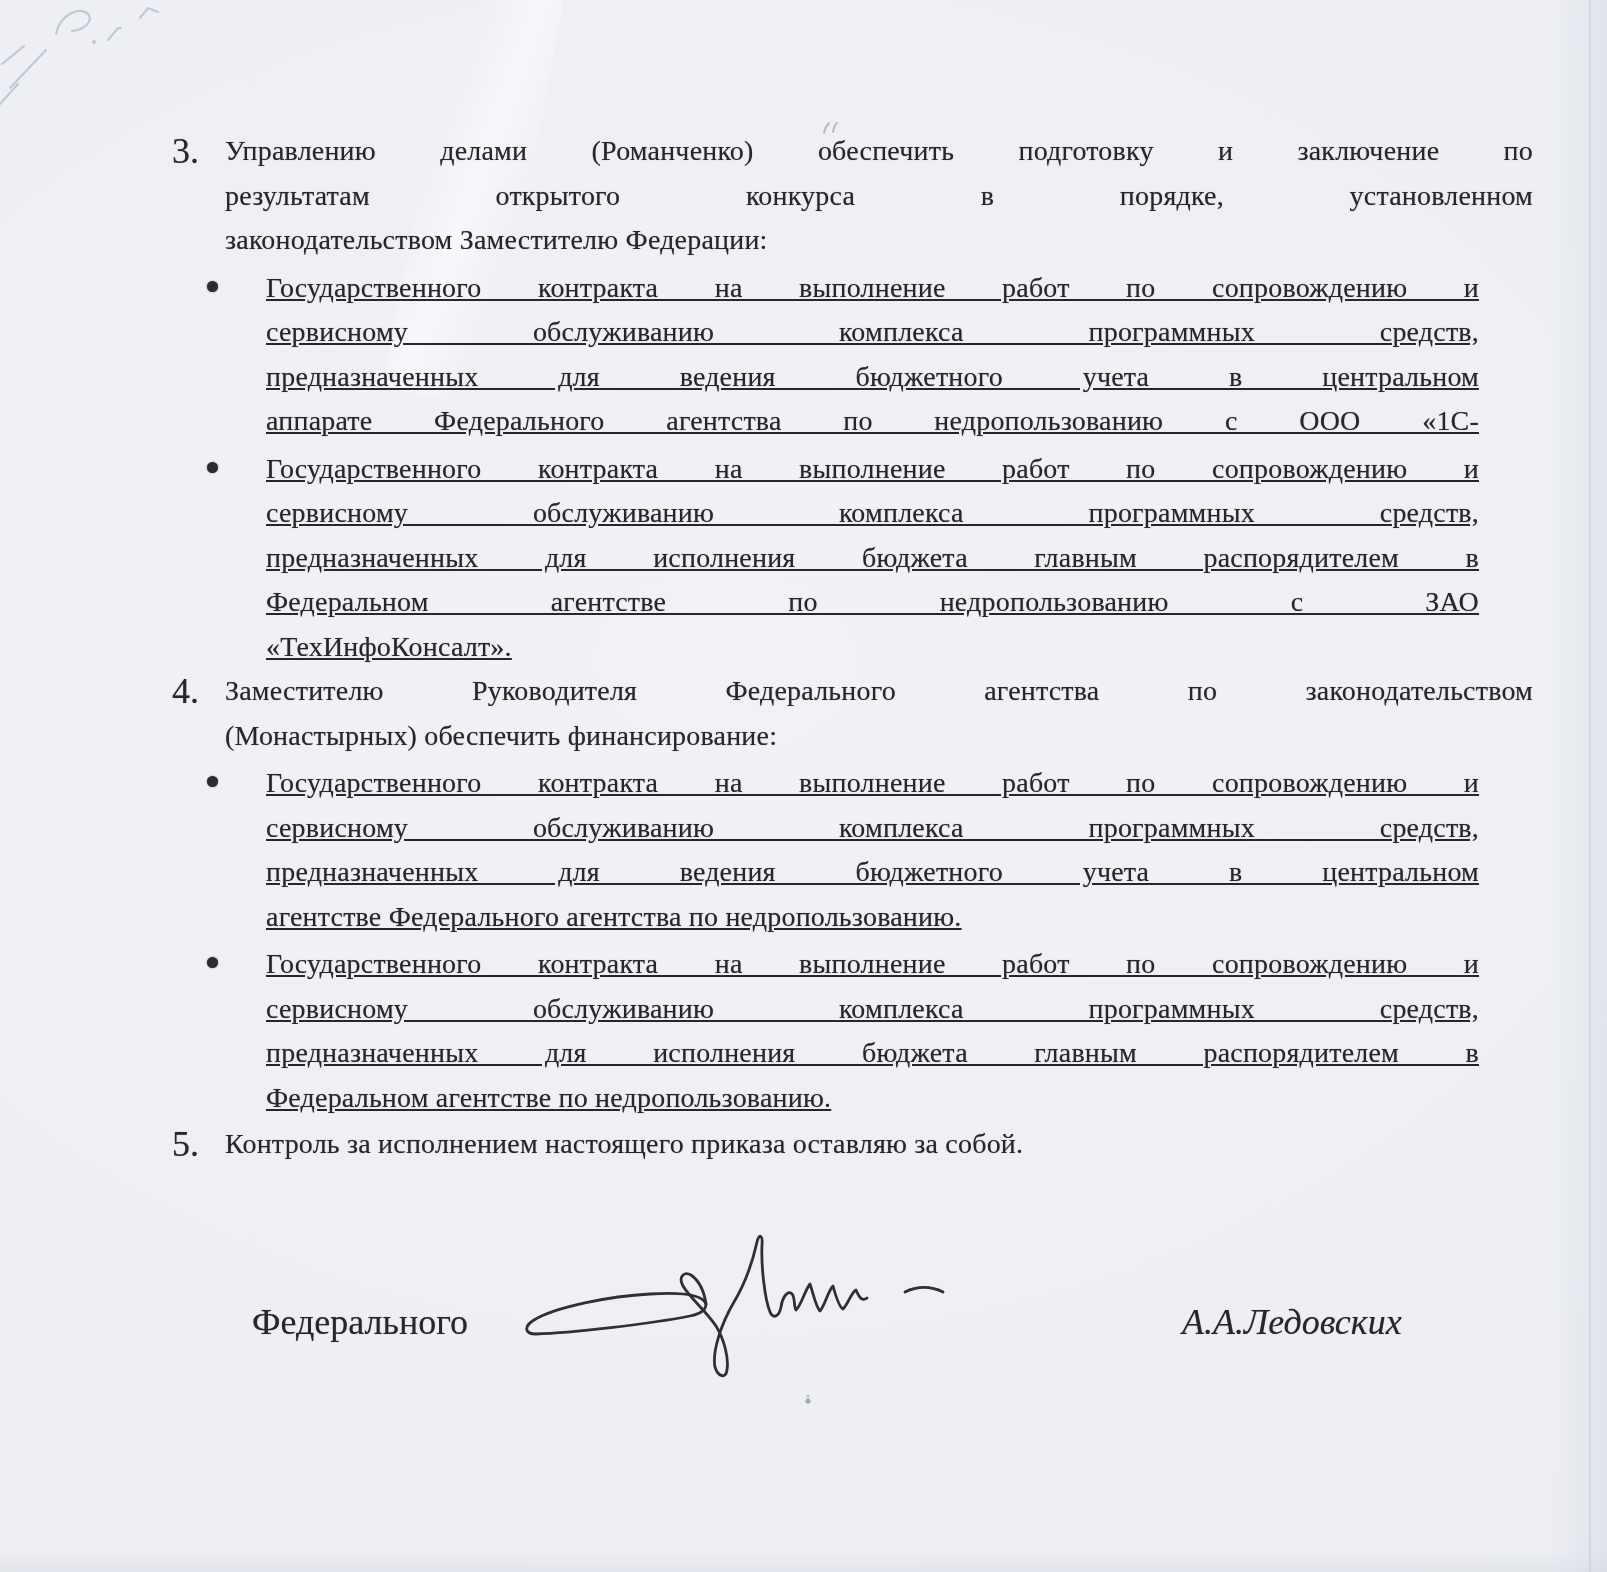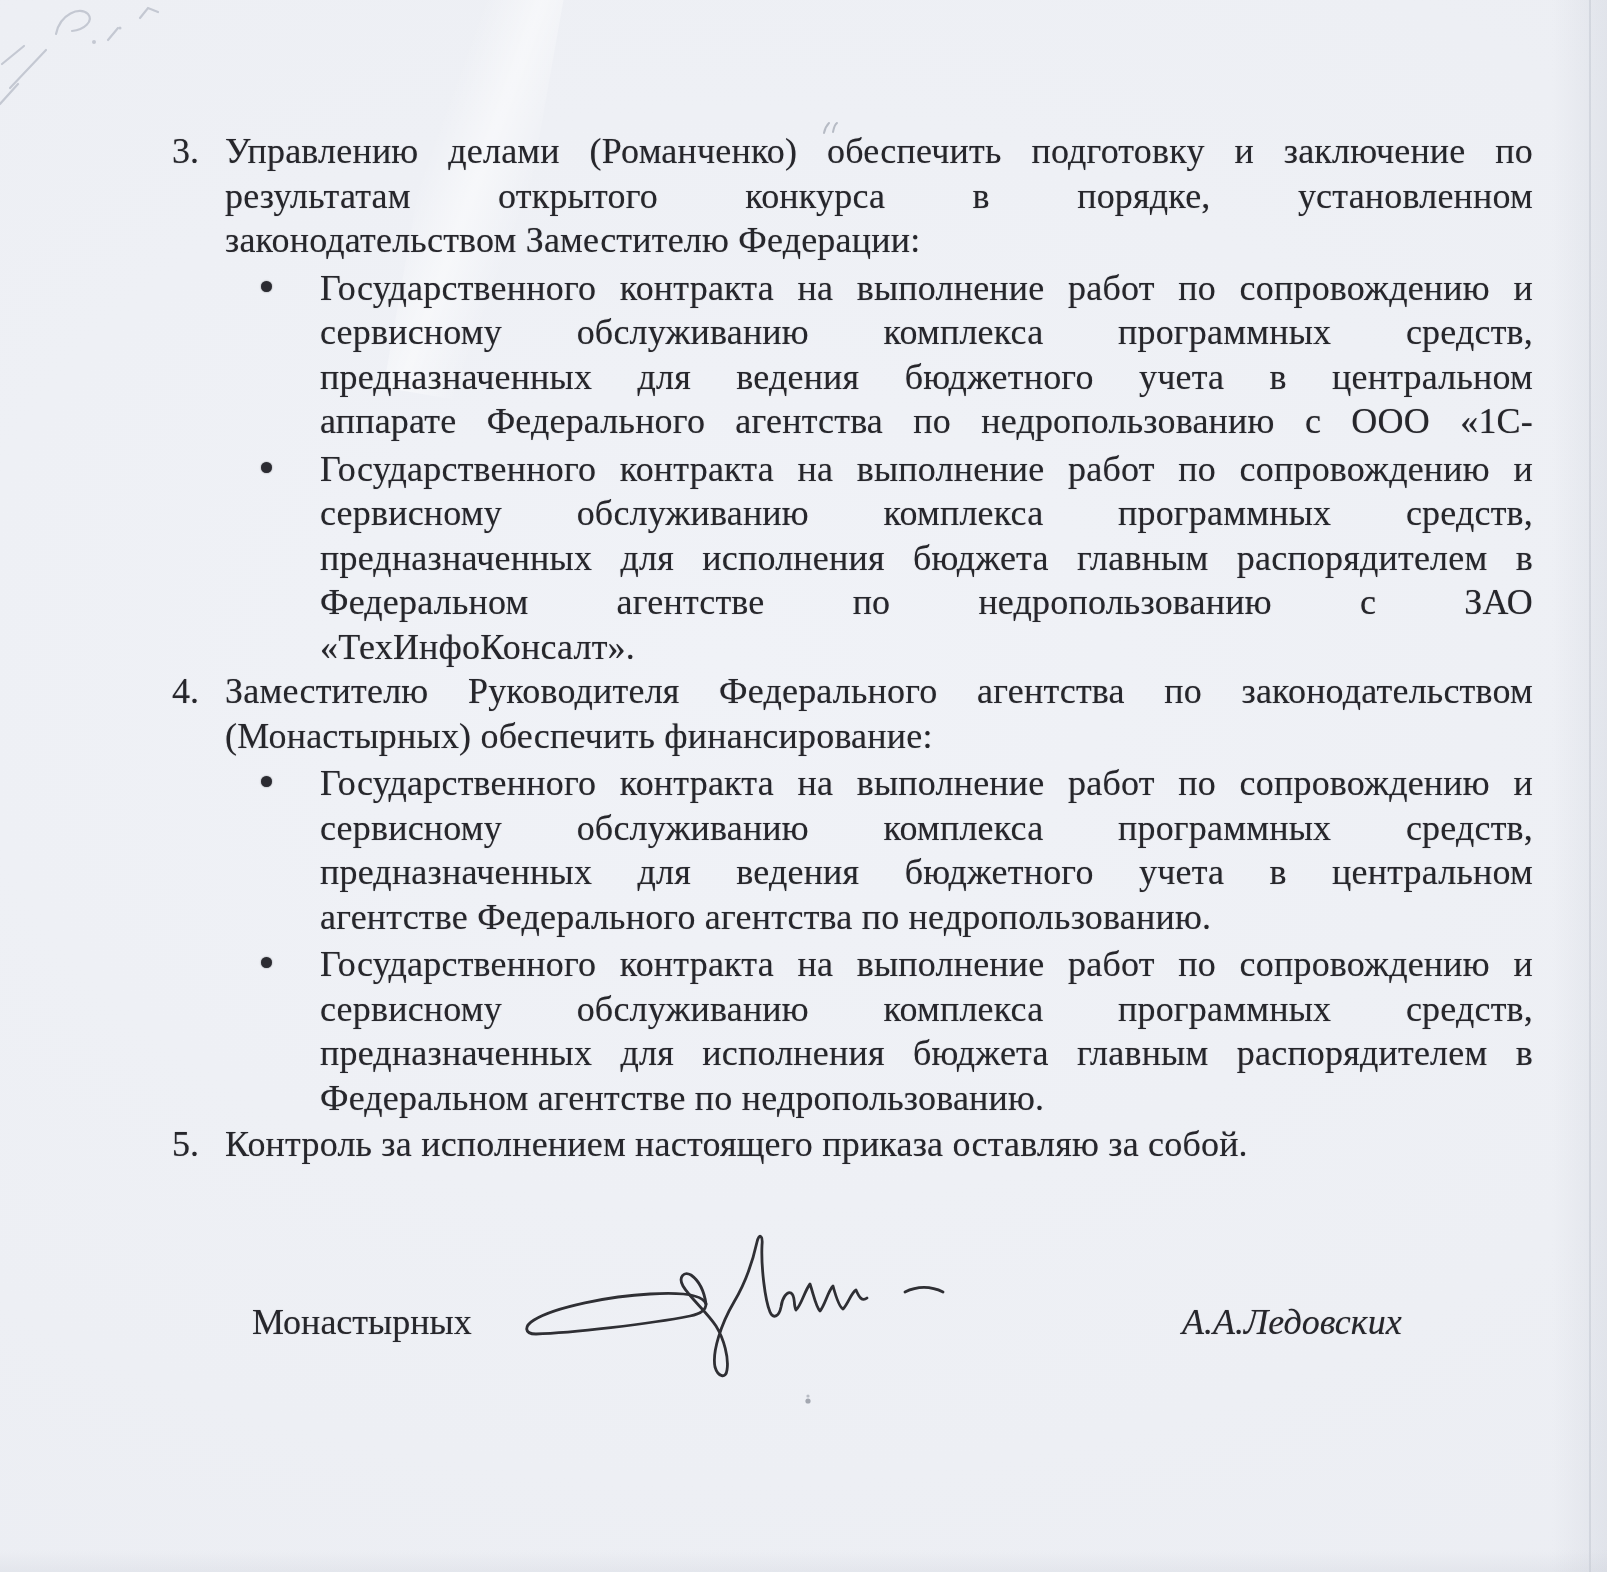--- a/index.html
+++ b/index.html
@@ -32,37 +32,37 @@
   .crease-light{
     position:absolute;left:420px;top:-30px;width:110px;height:430px;
     background:linear-gradient(100deg, rgba(255,255,255,0) 20%, rgba(255,255,255,.5) 50%, rgba(255,255,255,0) 80%);
     transform:rotate(10deg);
     pointer-events:none;
   }
   .artifacts{position:absolute;left:0;top:0;pointer-events:none;}
 
   
   .line{
-    height:44.5px;line-height:44.5px;font-size:36px;
+    height:44.5px;line-height:44.5px;font-size:28px;
     letter-spacing:.2px;
     text-shadow:0 0 1px rgba(40,40,46,.45);
     white-space:nowrap;
   }
   .j{white-space:normal;text-align:justify;text-align-last:justify;-moz-text-align-last:justify;}
   .l{text-align:left;}
 
   .doc{position:absolute;left:225px;top:129px;width:1308px;}
   .item{position:relative;}
   .item-head{position:relative;}
   .num{
     position:absolute;left:-53px;top:0;width:48px;
     height:44.5px;line-height:44.5px;font-size:36px;
     text-shadow:0 0 1px rgba(40,40,46,.45);
   }
-  .bullet-para{position:relative;margin-left:95px;width:1213px;margin-top:3px;}
+  .bullet-para{position:relative;margin-left:41px;width:1213px;margin-top:3px;text-decoration:underline;}
   .dot{
     position:absolute;left:-59px;top:15px;width:11px;height:11px;border-radius:50%;
     background:#2b2b31;box-shadow:0 0 1.5px rgba(43,43,49,.7);
   }
   #item-5{margin-top:2px;}
 
   
   .sig-label,.sig-name{
     position:absolute;top:1300px;height:44.5px;line-height:44.5px;font-size:36px;
     text-shadow:0 0 1px rgba(40,40,46,.45);
@@ -152,21 +152,21 @@
 
     <section class="item" id="item-5">
       <div class="item-head">
         <span class="num">5.</span>
         <div class="line l">Контроль за исполнением настоящего приказа оставляю за собой.</div>
       </div>
     </section>
 
   </main>
 
-  <div class="sig-label">Монастырных</div>
+  <div class="sig-label">Федерального</div>
 
   <svg class="sig-svg" width="480" height="220" viewBox="0 0 480 220">
     <g stroke="#1f1f24" stroke-width="2.8" fill="none" stroke-linecap="round" stroke-linejoin="round" opacity="0.92">
       <path d="M206,84 C203,75 183,72 150,74 C110,76 55,87 34,100 C24,106 24,114 36,114 C70,113 150,104 190,96 C200,94 206,90 206,84"></path>
       <path d="M206,84 C204,70 198,60 191,55 C184,51 178,57 183,66 C190,78 207,92 216,106 C224,119 229,138 227,150 C226,159 218,157 215,147 C212,132 221,104 234,82 C246,62 253,40 257,22 C259,13 263,15 262,25 C261,47 265,80 270,92 C273,99 279,97 281,87 C282,78 287,71 291,73 C296,76 293,85 296,90 C301,86 305,70 310,64 C314,76 316,87 320,91 C325,85 328,71 333,66 C336,77 339,87 343,89 C348,84 351,73 356,70 C359,77 362,82 367,78"></path>
       <path d="M405,72 C417,66 431,66 443,72"></path>
     </g>
     <g>
       <circle cx="308" cy="181" r="2.6" fill="#8a8f99" opacity="0.75"></circle>
       <circle cx="308" cy="176" r="1.6" fill="#9ba0aa" opacity="0.65"></circle>

